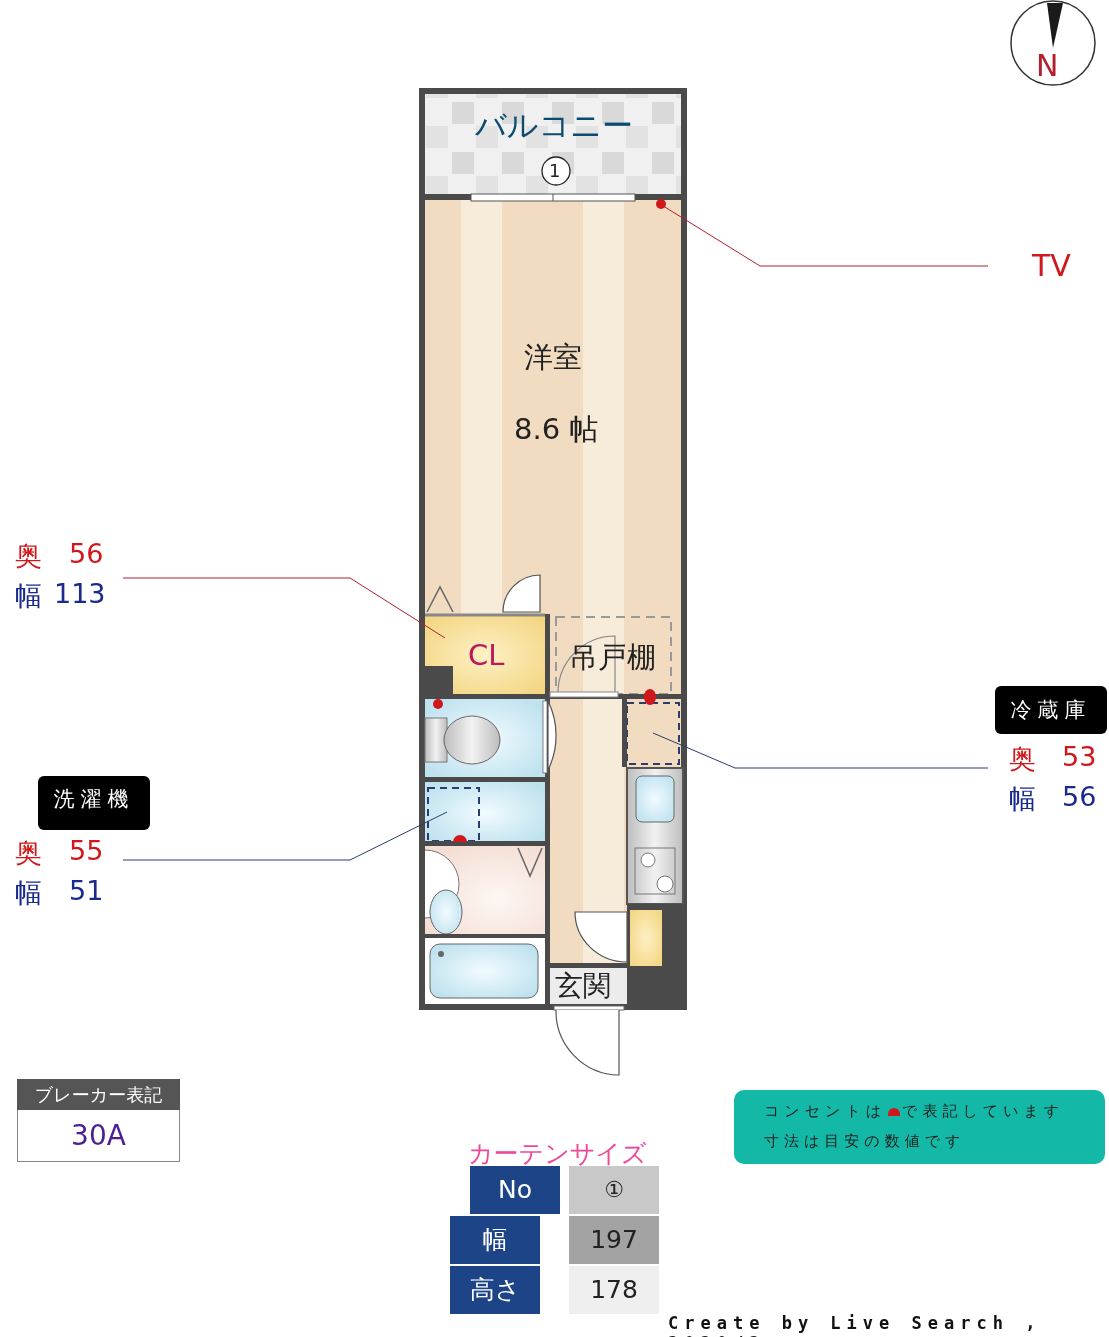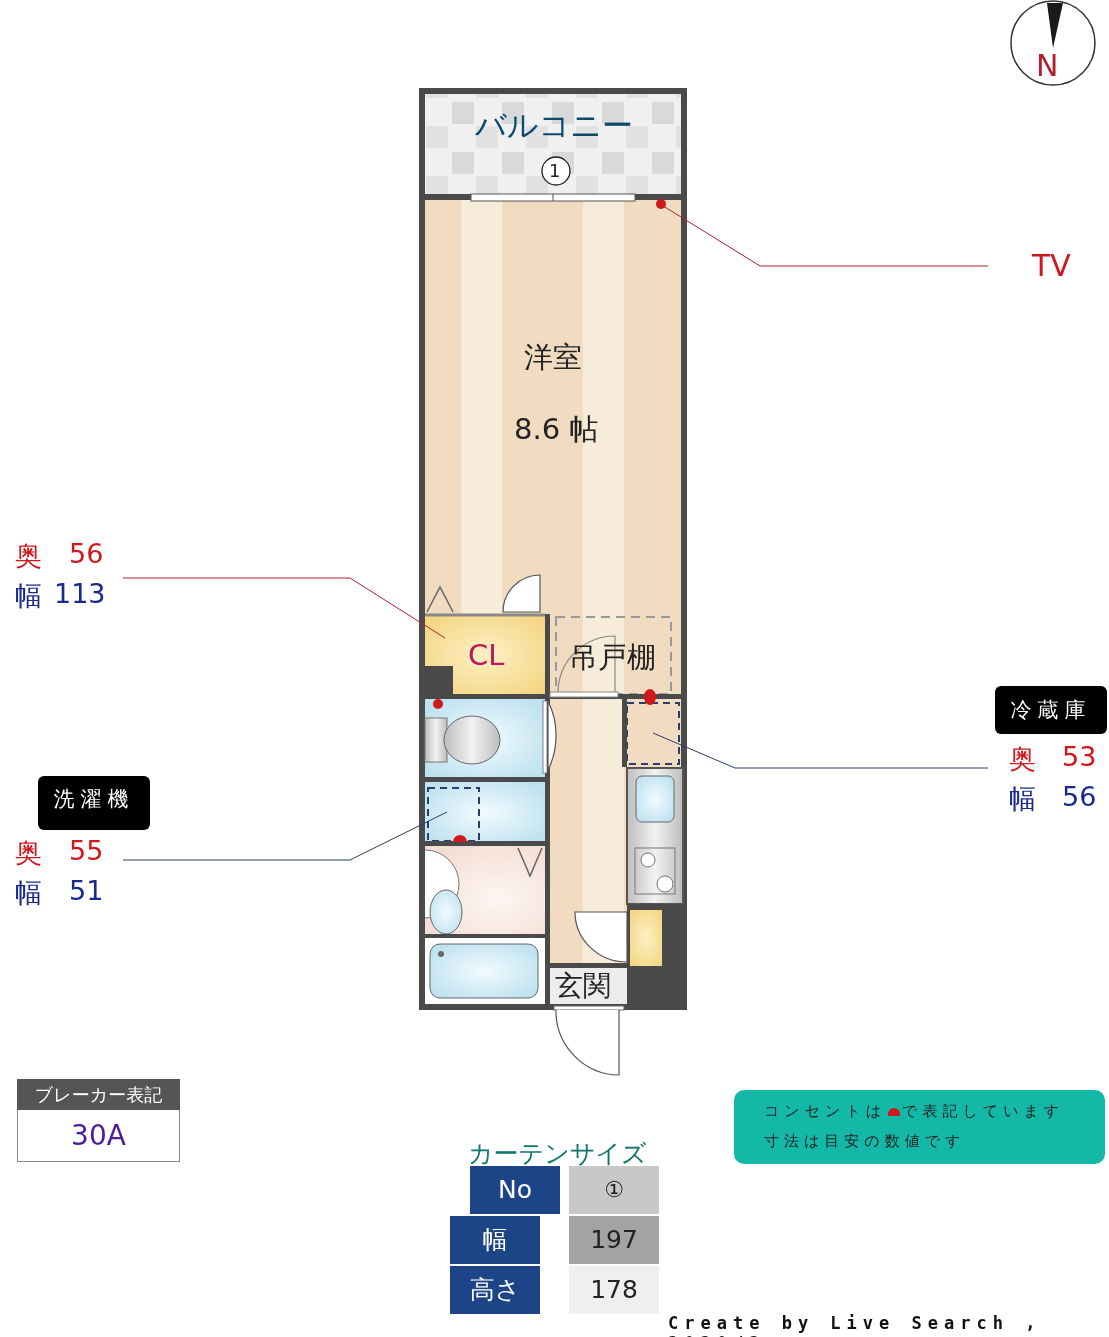--- a/index.html
+++ b/index.html
@@ -16,21 +16,21 @@
        background:#555555; color:#fff; font-size:18px; text-align:center; line-height:31px; }
   .breaker-val { position:absolute; left:17px; top:1110px; width:161px; height:51px;
        border:1px solid #888; border-top:none; color:#4c1d95; font-size:28px;
        text-align:center; line-height:51px; }
   .note { position:absolute; left:734px; top:1090px; width:371px; height:74px;
        background:#14b8a6; border-radius:10px; font-size:15px; letter-spacing:5px; color:#222; }
   .note .l1 { position:absolute; left:30px; top:12px; }
   .note .l2 { position:absolute; left:30px; top:42px; }
   .note .dot { display:inline-block; width:12px; height:8px; background:#d0181c;
        border-radius:6px 6px 0 0; vertical-align:middle; margin:0 2px; }
-  .curtain-title { position:absolute; left:468px; top:1137px; font-size:25px; color:#0f766e; }
+  .curtain-title { position:absolute; left:468px; top:1137px; font-size:25px; color:#ec4899; }
   .ct-cell { position:absolute; text-align:center; font-size:25px; }
   .ct-h { background:#1c4487; color:#fff; left:450px; width:90px; height:48px; line-height:48px; }
   .ct-v { left:569px; width:90px; height:48px; line-height:48px; color:#222; }
   .footer { position:absolute; left:668px; top:1313px; font-family:"DejaVu Sans Mono","Liberation Mono",monospace;
        font-size:17px; letter-spacing:6px; font-weight:bold; color:#111; }
 </style>
 </head>
 <body>
 
 <svg class="plan" width="1109" height="1337">

